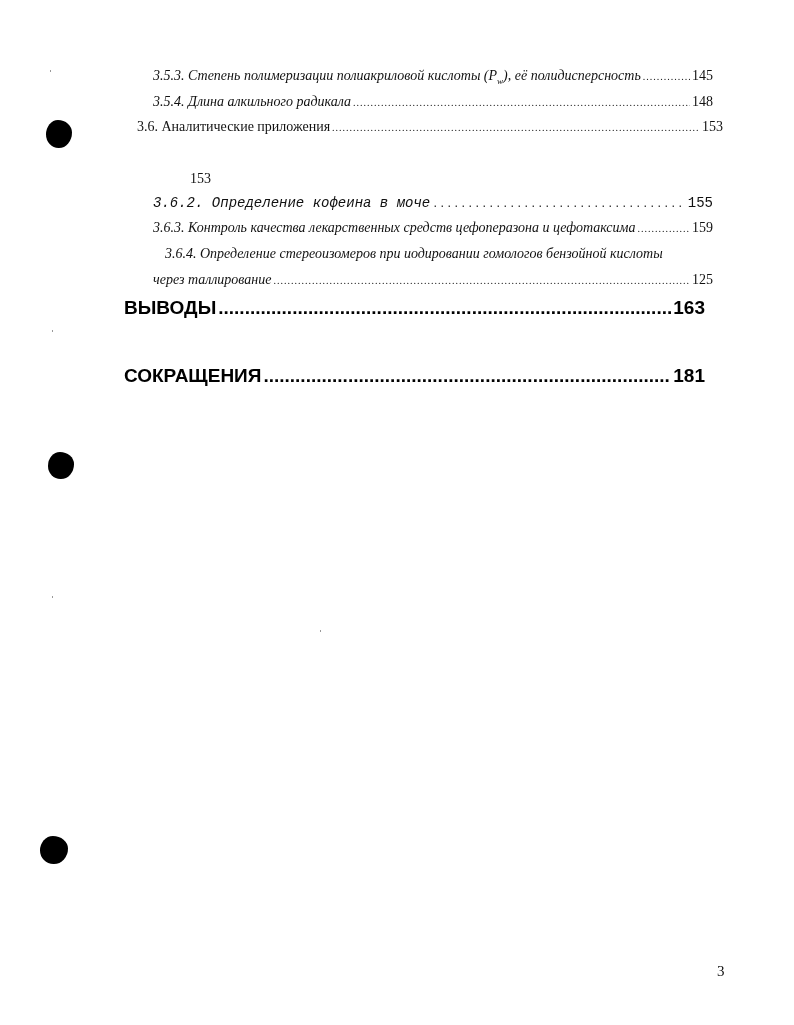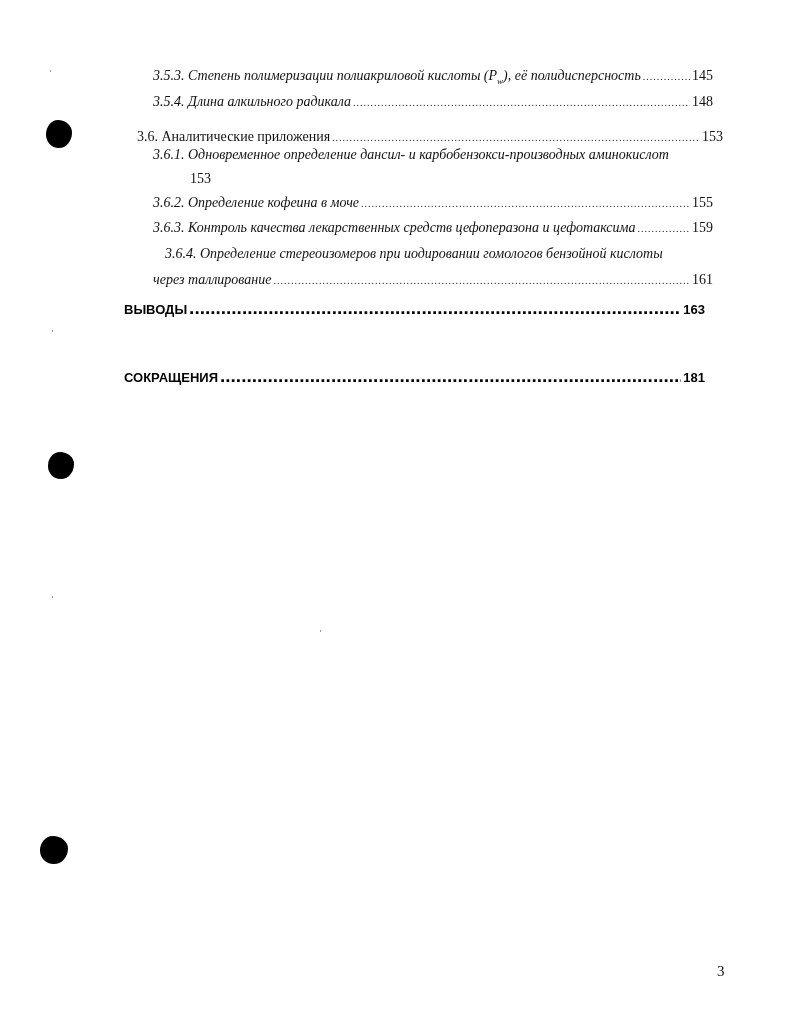--- a/index.html
+++ b/index.html
@@ -23,21 +23,21 @@
     font-size: 10px;
   }
   .toc-line .dots::before {
     content: "..................................................................................................................................................................................................................................................";
   }
   .toc-line .page-num { flex: 0 0 auto; }
   .italic .title { font-style: italic; }
   .big {
     font-family: "Liberation Sans", sans-serif;
     font-weight: bold;
-    font-size: 13px;
+    font-size: 19px;
     color: #000;
   }
   .big .dots { font-size: 19px; letter-spacing: 0; }
   .plain-num {
     position: absolute;
     font-family: "Liberation Serif", serif;
     font-size: 14px;
     color: #111;
   }
   .hole {
@@ -79,38 +79,32 @@
 
   <div class="toc-line italic" style="left:153px;top:94px;width:560px;">
     <span class="title">
       <span>3.5.4.</span>
       <span>Длина алкильного радикала</span>
     </span>
     <span class="dots"></span>
     <span class="page-num">148</span>
   </div>
 
-  <div class="toc-line" style="left:137px;top:129px;width:586px;text-align:center;">
+  <div class="toc-line" style="left:137px;top:119px;width:586px;text-align:center;">
     <span class="title">
       <span>3.6.</span>
       <span>Аналитические приложения</span>
     </span>
     <span class="dots"></span>
     <span class="page-num">153</span>
   </div>
 
-  <div class="toc-line italic" style="left:153px;top:147px;width:560px;">
-    <span class="title">
-      <span>3.6.1.</span>
-      <span>Одновременное определение дансил- и карбобензокси-производных аминокислот</span>
-    </span>
-  </div>
   <div class="plain-num" style="left:190px;top:171px;">153</div>
 
-  <div class="toc-line italic" style="left:153px;top:195px;width:560px;">
+  <div class="toc-line italic" style="left:153px;top:195px;width:560px;font-family:Liberation Mono, monospace;">
     <span class="title">
       <span>3.6.2.</span>
       <span>Определение кофеина в моче</span>
     </span>
     <span class="dots"></span>
     <span class="page-num">155</span>
   </div>
 
   <div class="toc-line italic" style="left:153px;top:220px;width:560px;">
     <span class="title">
@@ -123,21 +117,21 @@
 
   <div class="toc-line italic" style="left:153px;top:246px;width:560px;margin-left:12px;">
     <span class="title">
       <span>3.6.4.</span>
       <span>Определение стереоизомеров при иодировании гомологов бензойной кислоты</span>
     </span>
   </div>
   <div class="toc-line italic" style="left:153px;top:272px;width:560px;justify-content:space-between;">
     <span class="title">через таллирование</span>
     <span class="dots"></span>
-    <span class="page-num">161</span>
+    <span class="page-num">125</span>
   </div>
 
   <div class="toc-line big" style="left:124px;top:297px;width:581px;">
     <span class="title">ВЫВОДЫ</span>
     <span class="dots"></span>
     <span class="page-num">163</span>
   </div>
   <div class="toc-line big" style="left:124px;top:365px;width:581px;">
     <span class="title">СОКРАЩЕНИЯ</span>
     <span class="dots"></span>

